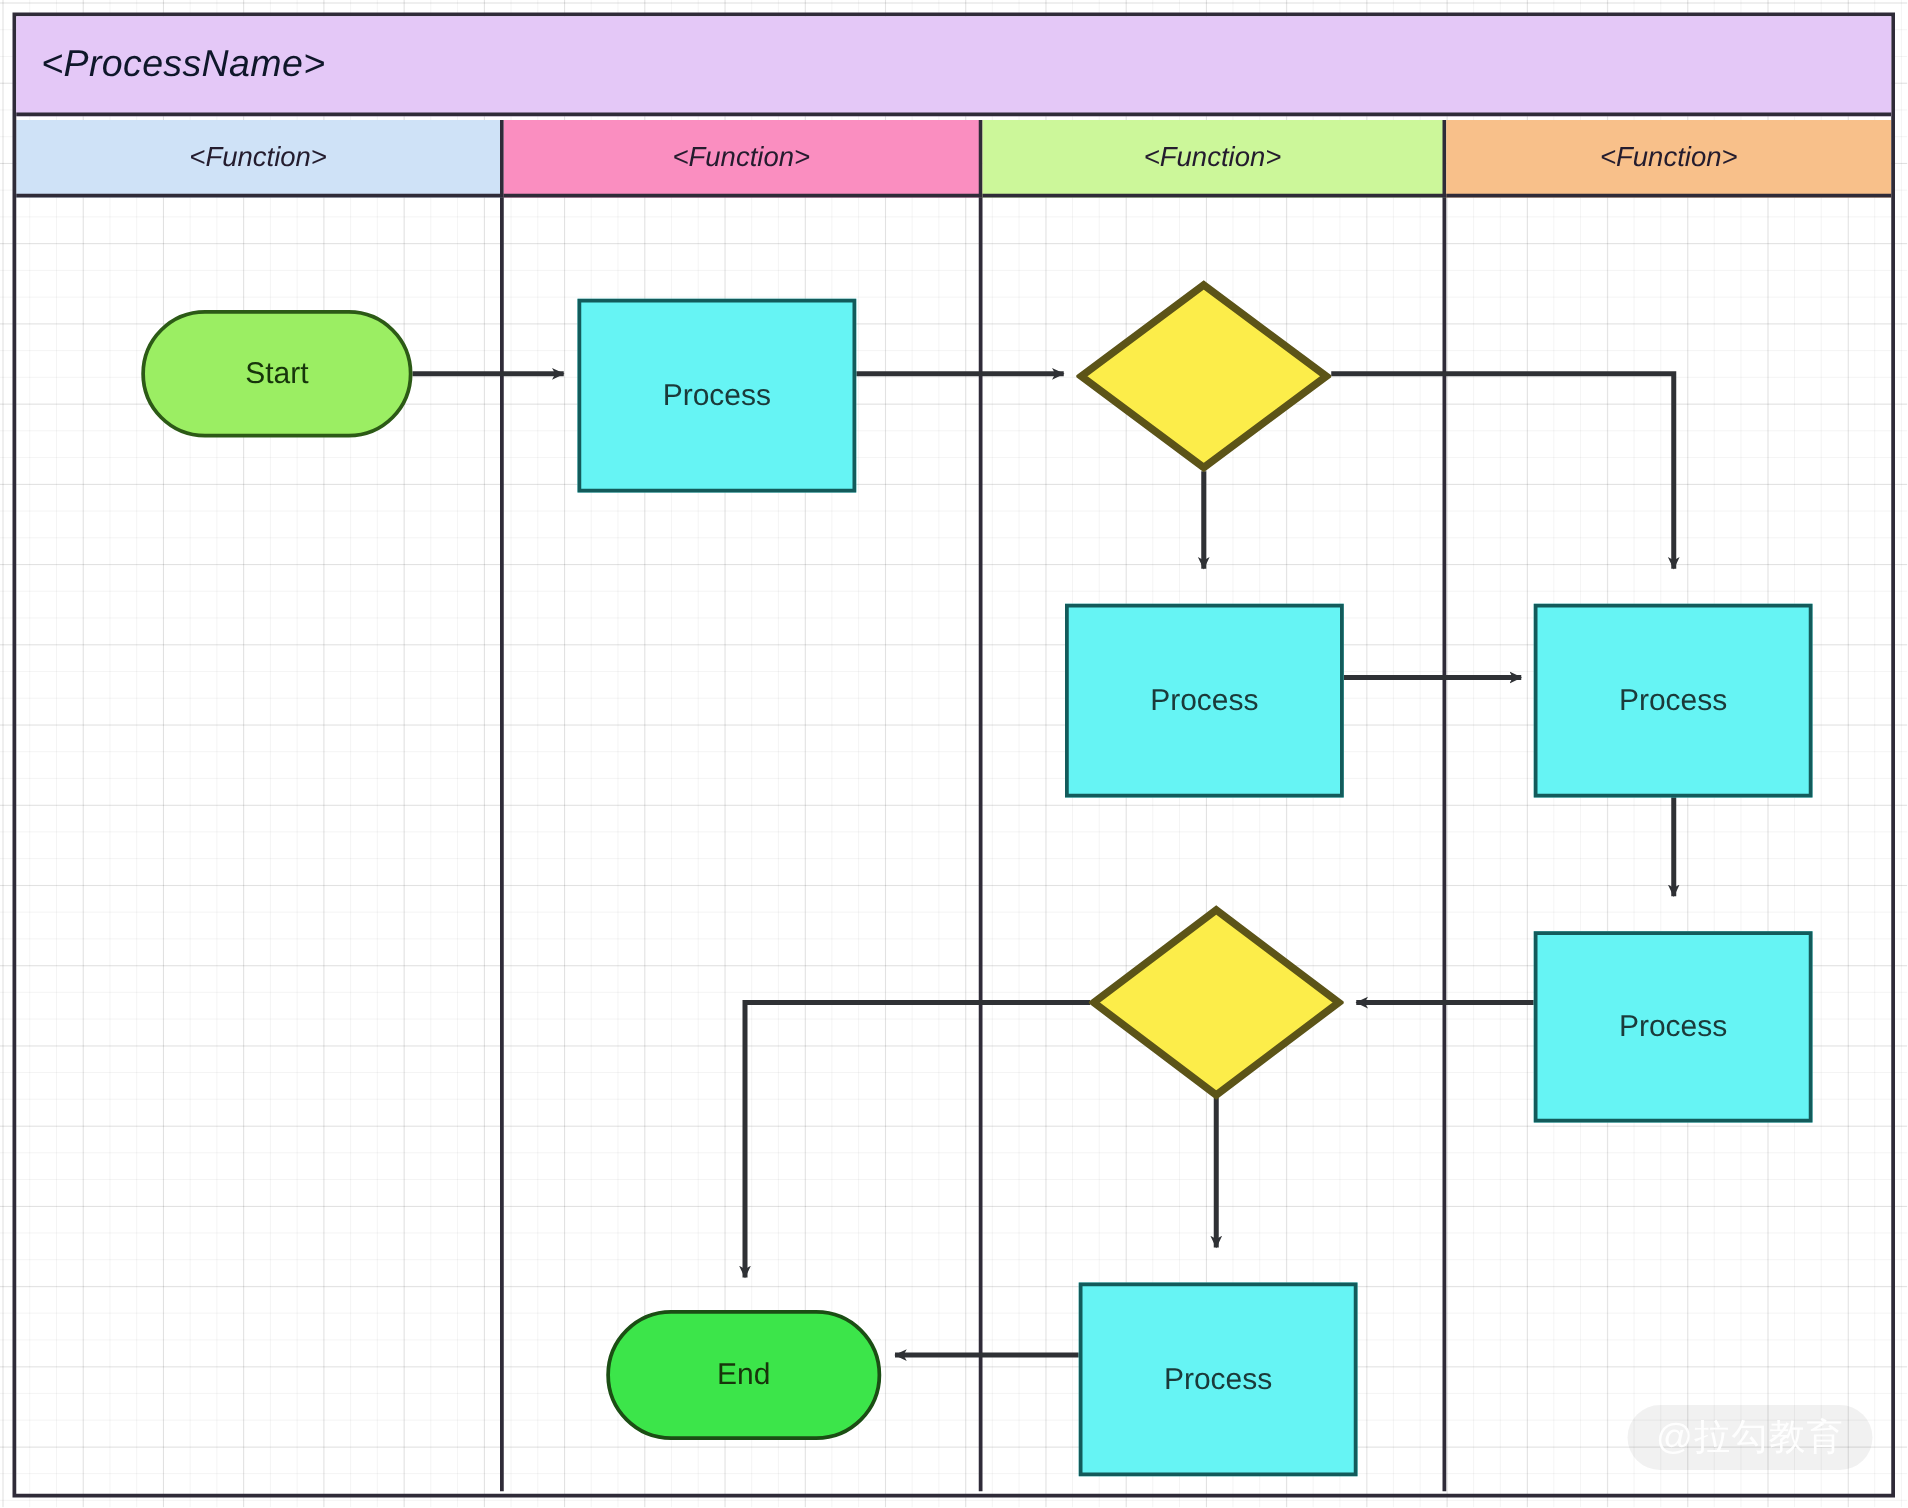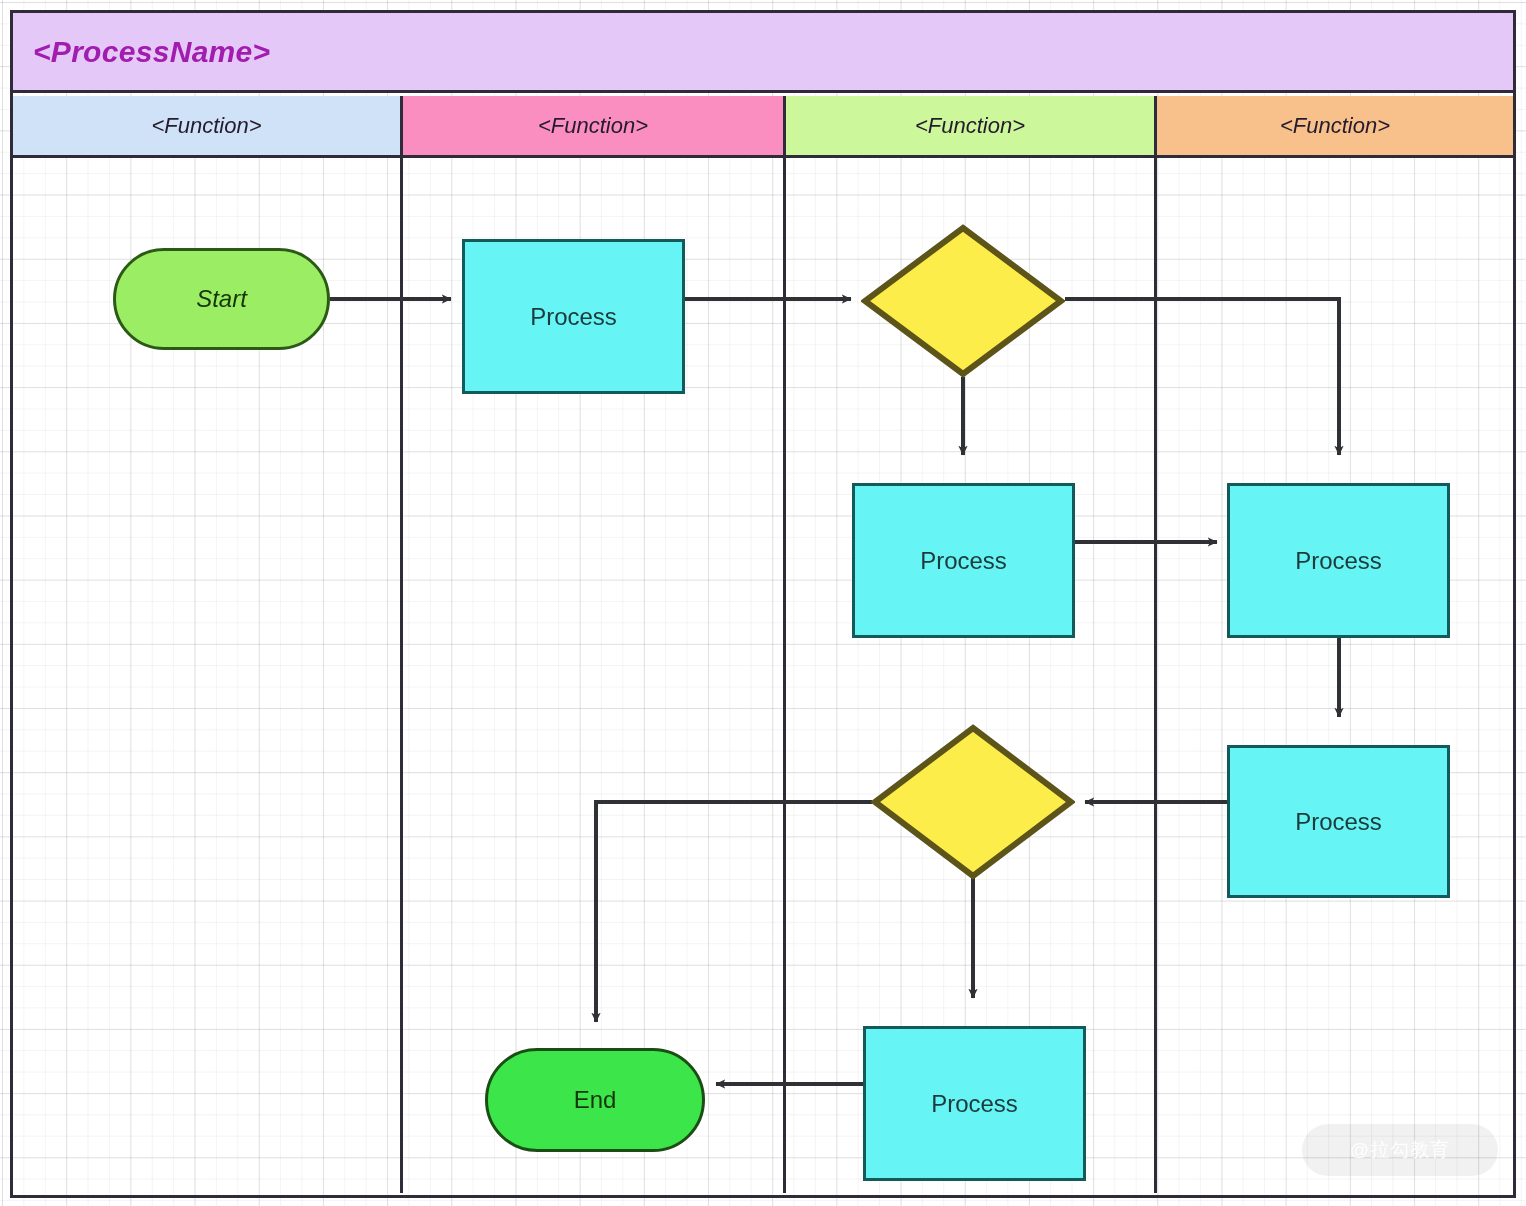--- a/index.html
+++ b/index.html
@@ -46,23 +46,23 @@
     top: 13px;
     width: 1500px;
     height: 80px;
     background: #e4c8f7;
     border-bottom: 3px solid #2f2b38;
     box-sizing: border-box;
     display: flex;
     align-items: center;
     padding-left: 20px;
     font-size: 30px;
-    font-weight: bold;
+    font-weight: normal;
     font-style: italic;
-    color: #a21caf;
+    color: #0f172a;
     letter-spacing: 0.3px;
   }
   .lane-header {
     position: absolute;
     top: 96px;
     height: 62px;
     box-sizing: border-box;
     border-right: 3px solid #2f2b38;
     border-bottom: 3px solid #2f2b38;
     display: flex;
@@ -122,21 +122,21 @@
     position: absolute;
     left: 1302px;
     top: 1124px;
     width: 196px;
     height: 52px;
     background: rgba(0,0,0,0.055);
     border-radius: 26px;
     display: flex;
     align-items: center;
     justify-content: center;
-    font-size: 19px;
+    font-size: 29px;
     color: rgba(255,255,255,0.92);
     letter-spacing: 1px;
   }
 </style>
 </head>
 <body>
 
 <div id="canvas">
 
   <div id="grid"></div>
@@ -186,21 +186,21 @@
 
       <path d="M863,1084 L716,1084" marker-end="url(#ah)"></path>
     </g>
   </svg>
 
   <div id="pool"></div>
   <div id="pool-title">
     <span>&lt;ProcessName&gt;</span>
   </div>
 
-  <div class="node terminal" style="left:113px; top:248px; width:217px; height:102px;font-style:italic;">
+  <div class="node terminal" style="left:113px; top:248px; width:217px; height:102px;">
     <span>Start</span>
   </div>
 
   <div class="node process" style="left:462px; top:221px; width:223px; height:155px;">
     <span>Process</span>
   </div>
 
   <div class="node decision" style="left:861px; top:224px; width:204px; height:154px;">
     <svg width="204" height="154" viewBox="0 0 204 154">
       <polygon points="102,4 200,77 102,150 4,77" fill="#fced4a" stroke="#5c5418" stroke-width="6" stroke-linejoin="miter"></polygon>

